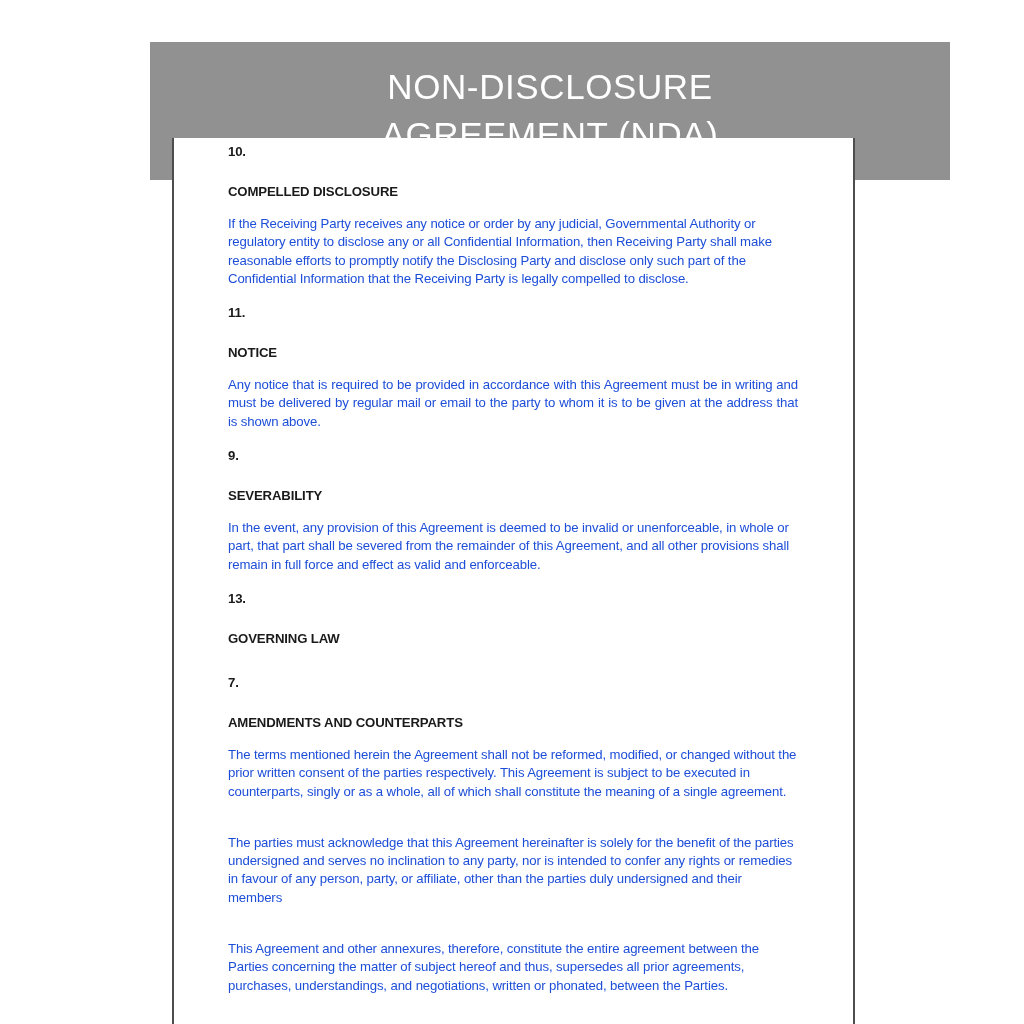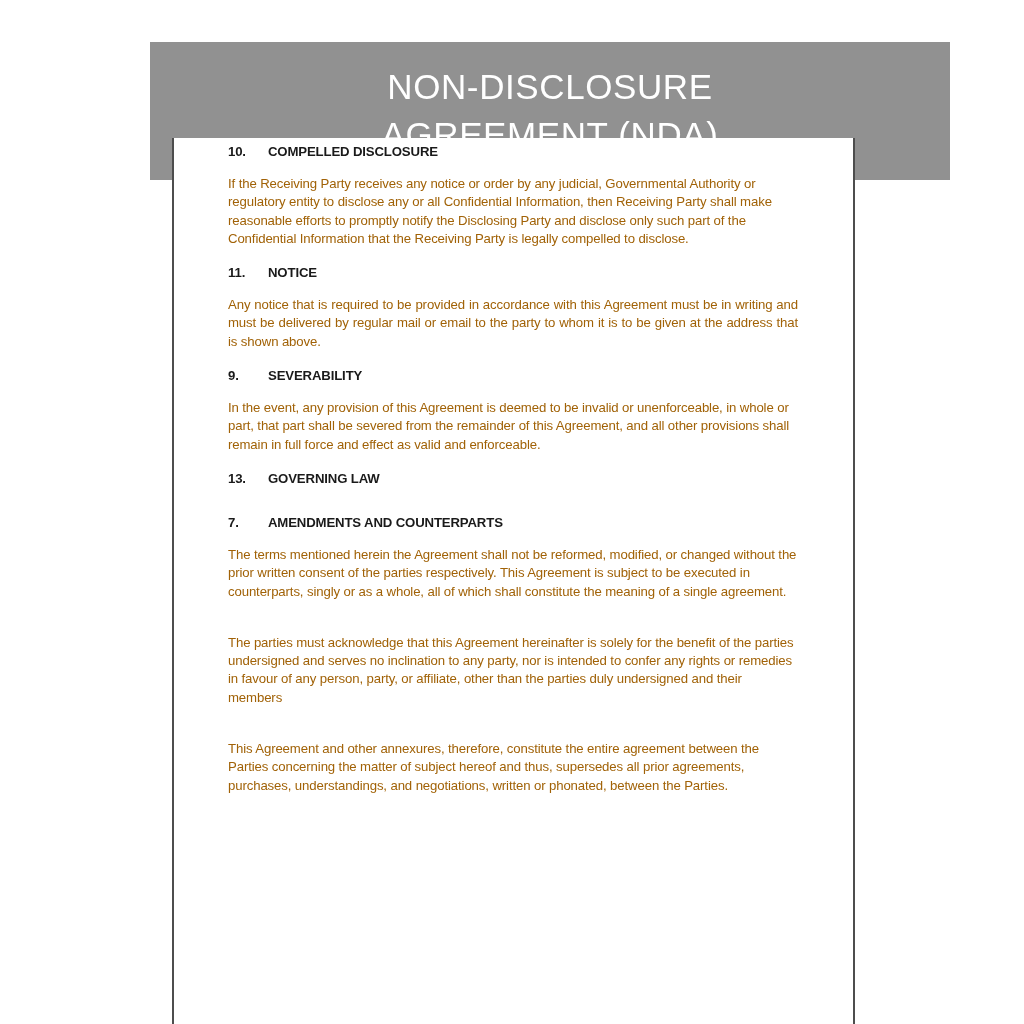--- a/index.html
+++ b/index.html
@@ -75,34 +75,35 @@
   }
   .section-heading {
     display: flex;
     align-items: baseline;
     font-family: "Liberation Sans", sans-serif;
     font-weight: bold;
     font-size: 13.2px;
     letter-spacing: -0.15px;
     color: #1a1a1a;
     margin: 0;
+    flex-direction: column;
   }
   .section-number {
     width: 40px;
     flex: 0 0 40px;
     font-weight: bold;
   }
   .section-title {
     flex: 1 1 auto;
   }
   .section-body {
     font-family: "Liberation Sans", sans-serif;
     font-size: 13.2px;
     line-height: 18.3px;
-    color: #a16207;
+    color: #1d4ed8;
     letter-spacing: -0.12px;
     margin: 0;
   }
   .section-body.align-left   { text-align: left; }
   .section-body.align-justify{ text-align: justify; text-justify: inter-word; }
 
   
   .gap-heading-body { height: 16px; }
   .gap-section      { height: 17px; }
   .gap-section-sm   { height: 13px; }

